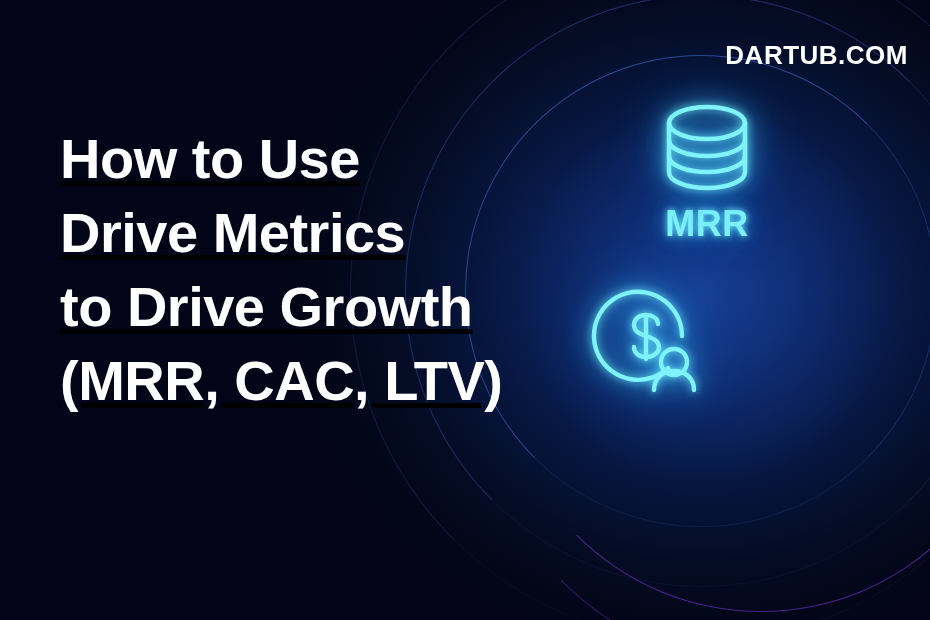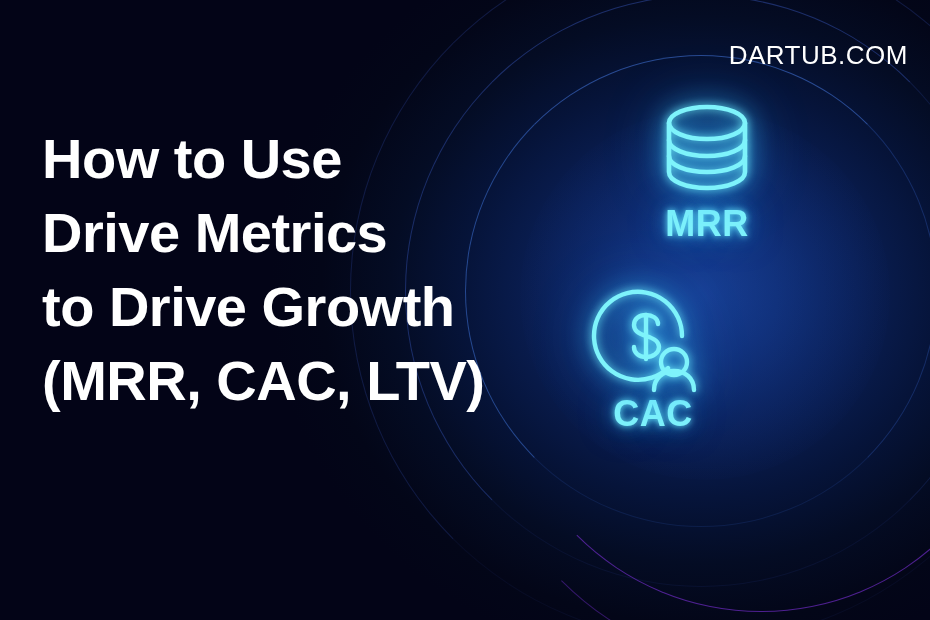--- a/index.html
+++ b/index.html
@@ -77,31 +77,32 @@
     pointer-events: none;
   }
 
   
   .watermark {
     position: absolute;
     right: 22px;
     top: 40px;
     color: #ffffff;
     font-size: 26px;
-    font-weight: 400;
+    font-weight: 700;
     letter-spacing: 0.5px;
     white-space: nowrap;
   }
 
   
   .headline {
     position: absolute;
-    left: 42px;
+    left: 60px;
     top: 122px;
     width: 470px;
+    text-decoration: underline;
   }
   .headline-line {
     color: #ffffff;
     font-size: 56px;
     font-weight: 700;
     line-height: 74px;
     letter-spacing: -0.5px;
     white-space: nowrap;
   }
 
@@ -181,17 +182,16 @@
         <path d="M78 86 A44 44 0 1 1 92 54"></path>
 
         <path d="M56 33 V77"></path>
         <path d="M68 42 C68 36 62 33 56 33 C49 33 44 37 44 43 C44 49 49 52 56 54 C63 56 69 59 69 65 C69 71 63 75 56 75 C49 75 44 71 44 65"></path>
 
         <circle cx="84" cy="80" r="13"></circle>
 
         <path d="M64 108 C64 96 73 89 84 89 C95 89 104 96 104 108"></path>
       </g>
     </svg>
-    <div class="metric-label">CAC</div>
   </div>
 
 
 </div>
 
 </body></html>

